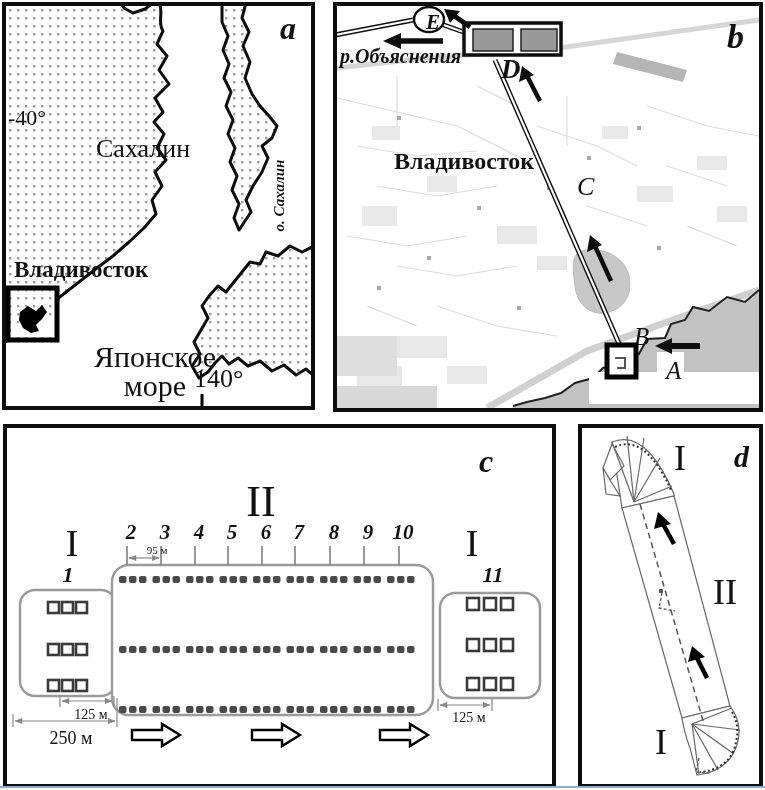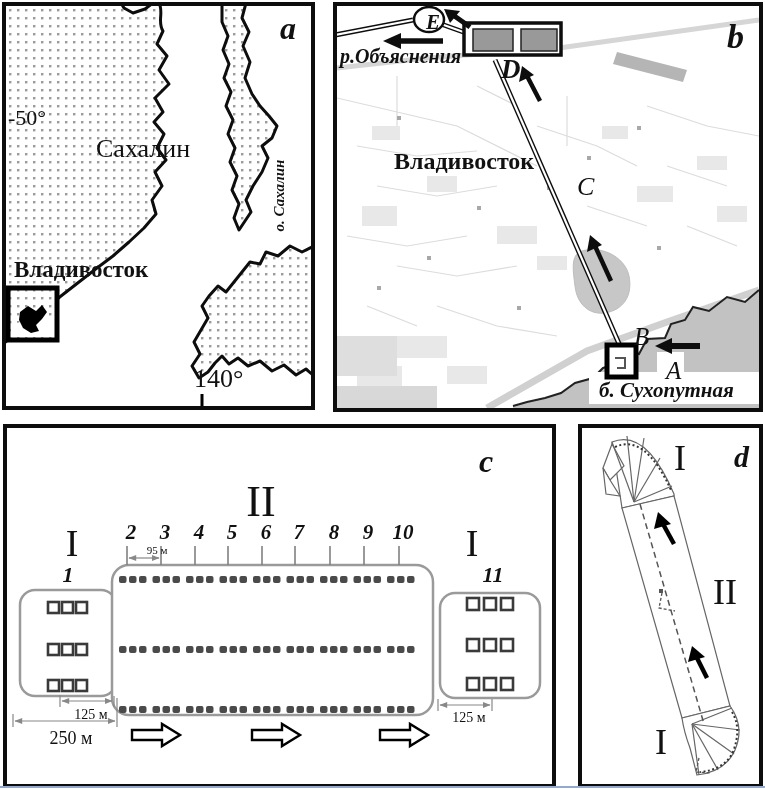--- a/index.html
+++ b/index.html
@@ -31,24 +31,28 @@
     </defs>
     <path d="M -3 -3 L 115 -3 L 118 2 L 127 7 L 139 3 L 147 -3 L 153 -3 C 158 6 151 16 157 25 L 151 38 L 161 50 L 153 64 L 163 78 L 149 92 L 157 106 L 148 116 L 158 128 L 151 142 L 160 154 L 149 166 L 156 180 L 146 194 L 150 208 L 138 222 L 123 236 L 107 250 L 91 262 L 73 276 L 55 290 L 39 303 L 23 316 L 9 328 L -3 338 Z" fill="url(#pa-dots)" stroke="#0d0d0d" stroke-width="3" stroke-linejoin="round"></path>
     <path d="M 216 -3 L 240 -3 L 236 12 L 243 26 L 237 40 L 244 56 L 239 72 L 246 88 L 254 100 L 263 110 L 271 120 L 266 132 L 256 140 L 262 152 L 256 166 L 247 180 L 240 194 L 245 206 L 237 218 L 233 224 L 228 212 L 233 198 L 226 184 L 231 170 L 224 156 L 229 142 L 222 128 L 227 114 L 220 100 L 225 86 L 218 72 L 223 58 L 217 44 L 222 30 L 216 16 Z" fill="url(#pa-dots)" stroke="#0d0d0d" stroke-width="3" stroke-linejoin="round"></path>
     <path d="M 308 240 L 296 246 L 284 240 L 272 250 L 260 246 L 254 258 L 244 256 L 236 266 L 228 276 L 220 286 L 212 280 L 203 290 L 196 300 L 202 312 L 195 324 L 188 336 L 194 348 L 186 360 L 193 372 L 202 366 L 209 357 L 216 350 L 223 358 L 232 352 L 242 360 L 254 355 L 266 365 L 278 359 L 290 369 L 300 363 L 308 370 Z" fill="url(#pa-dots)" stroke="#0d0d0d" stroke-width="3" stroke-linejoin="round"></path>
     <rect x="2" y="282" width="49" height="52" fill="url(#pa-dots)" stroke="#000" stroke-width="5"></rect>
     <path d="M 5 318 L 48 310 L 48 331 L 5 331 Z" fill="#ffffff"></path>
     <path d="M 14 306 L 22 300 L 30 305 L 36 299 L 41 306 L 36 313 L 30 319 L 33 325 L 25 327 L 17 322 L 13 314 Z" fill="#000"></path>
     <line x1="196" y1="388" x2="196" y2="400" stroke="#000" stroke-width="3"></line>
   </svg>
   <div class="lbl panel-letter" style="left:274px;top:6px;">a</div>
-  <div class="lbl" style="left:2px;top:101px;font-size:22px;">-50°</div>
+  <div class="lbl" style="left:2px;top:101px;font-size:22px;">-40°</div>
   <div class="lbl serifbig" style="left:90px;top:130px;">Сахалин</div>
   <div class="lbl bold ital center" style="left:213px;top:182px;width:120px;font-size:15px;transform:rotate(-90deg);">о. Сахалин</div>
   <div class="lbl bold" style="left:8px;top:252px;font-size:23px;">Владивосток</div>
+  <div class="lbl center" style="left:54px;top:336px;width:190px;font-size:30px;line-height:0.97;">
+    <span>Японское</span><br>
+    <span>море</span>
+  </div>
   <div class="lbl" style="left:188px;top:360px;font-size:26px;">140°</div>
 </div>
 
 <div class="panel" id="panel-b">
   <svg width="422" height="402" viewBox="0 0 422 402">
     <g stroke="#dcdcdc" stroke-width="1.2" fill="none">
       <path d="M 0 92 L 120 120 L 200 160"></path>
         <path d="M 20 140 L 80 150 L 140 145"></path>
       <path d="M 40 180 L 100 190 L 160 180"></path>
         <path d="M 10 230 L 70 240 L 130 230"></path>
@@ -142,21 +146,20 @@
     <polyline points="278,352 288,352 288,362 280,362" fill="none" stroke="#555" stroke-width="2"></polyline>
   </svg>
   <div class="lbl panel-letter" style="left:390px;top:14px;font-size:34px;">b</div>
   <div class="lbl bold" style="left:57px;top:143px;font-size:24px;">Владивосток</div>
   <div class="lbl bold ital" style="left:3px;top:40px;font-size:20px;">р.Объяснения</div>
   <div class="lbl bold ital center" style="left:86px;top:6px;width:20px;font-size:21px;">E</div>
   <div class="lbl bold ital" style="left:164px;top:50px;font-size:27px;">D</div>
   <div class="lbl ital" style="left:240px;top:168px;font-size:26px;">C</div>
   <div class="lbl ital" style="left:297px;top:318px;font-size:25px;">B</div>
   <div class="lbl ital" style="left:329px;top:352px;font-size:25px;">A</div>
-  <div class="lbl bold ital" style="left:262px;top:374px;font-size:21px;">б. Сухопутная</div>
 </div>
 
 <div class="panel" id="panel-c">
   <svg width="545" height="356" viewBox="0 0 545 356">
     <defs>
       <g id="cl3">
         <rect x="0" y="0" width="7.5" height="7" rx="2" fill="#4a4a4a"></rect>
         <rect x="10" y="0" width="7.5" height="7" rx="2" fill="#4a4a4a"></rect>
         <rect x="20" y="0" width="7.5" height="7" rx="2" fill="#4a4a4a"></rect>
       </g>

